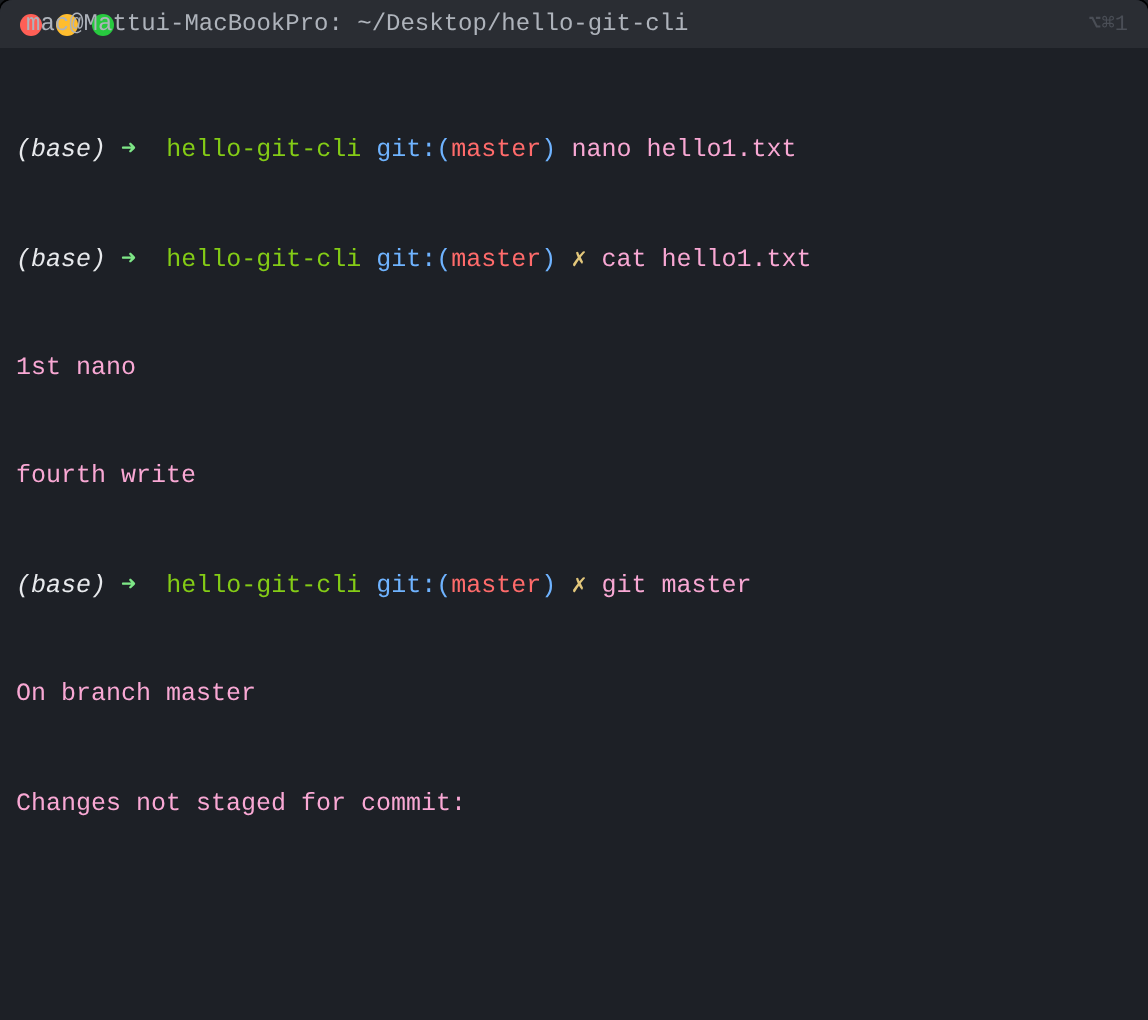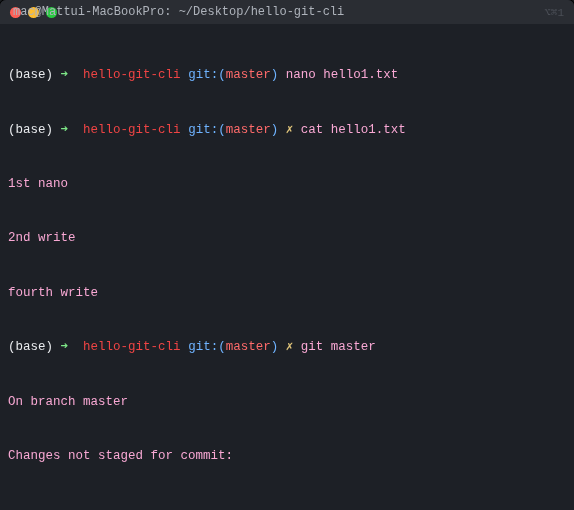--- a/index.html
+++ b/index.html
@@ -52,24 +52,24 @@
     font-size: 11px;
     margin-left: auto;
   }
   .term {
     padding: 6px 8px 10px 8px;
     line-height: 1.45;
     color: #cfd3da;
     white-space: pre-wrap;
   }
   .line { min-height: 1.45em; }
-  .c-white { color: #e8eaed; }
+  .c-white { color: #e8eaed; font-style: italic; }
   .c-dim { color: #f9a8d4; }
   .c-green { color: #7ee787; }
-  .c-teal { color: #ef4444; }
+  .c-teal { color: #84cc16; }
   .c-blue { color: #6fb3ff; }
   .c-yellow { color: #e3c77b; }
   .c-red { color: #ff6b6b; }
 </style>
 </head>
 <body>
 
 <div class="window">
   <div class="titlebar">
     <div class="traffic">
@@ -77,21 +77,20 @@
       <div class="dot yellow"></div>
       <div class="dot green"></div>
     </div>
     <div class="title">mac@Mattui-MacBookPro: ~/Desktop/hello-git-cli</div>
     <div class="shortcut">⌥⌘1</div>
   </div>
   <div class="term">
     <div class="line"><span class="c-white">(base)</span> <span class="c-green">➜</span>  <span class="c-teal">hello-git-cli</span> <span class="c-blue">git:(</span><span class="c-red">master</span><span class="c-blue">)</span> <span class="c-dim">nano hello1.txt</span></div>
     <div class="line"><span class="c-white">(base)</span> <span class="c-green">➜</span>  <span class="c-teal">hello-git-cli</span> <span class="c-blue">git:(</span><span class="c-red">master</span><span class="c-blue">)</span> <span class="c-yellow">✗</span> <span class="c-dim">cat hello1.txt</span></div>
     <div class="line c-dim">1st nano</div>
-    <div class="line c-dim">2nd write</div>
     <div class="line c-dim">fourth write</div>
     <div class="line"><span class="c-white">(base)</span> <span class="c-green">➜</span>  <span class="c-teal">hello-git-cli</span> <span class="c-blue">git:(</span><span class="c-red">master</span><span class="c-blue">)</span> <span class="c-yellow">✗</span> <span class="c-dim">git master</span></div>
     <div class="line c-dim">On branch master</div>
     <div class="line c-dim">Changes not staged for commit:</div>
     
     
     
     
     
     

